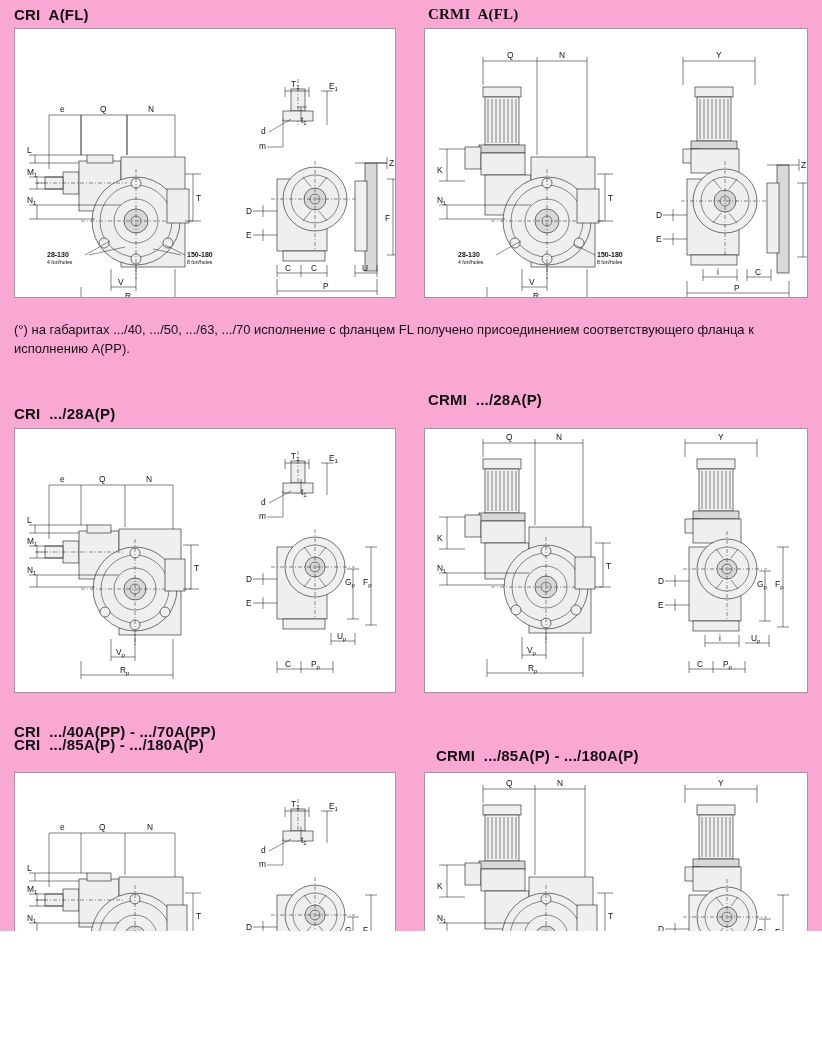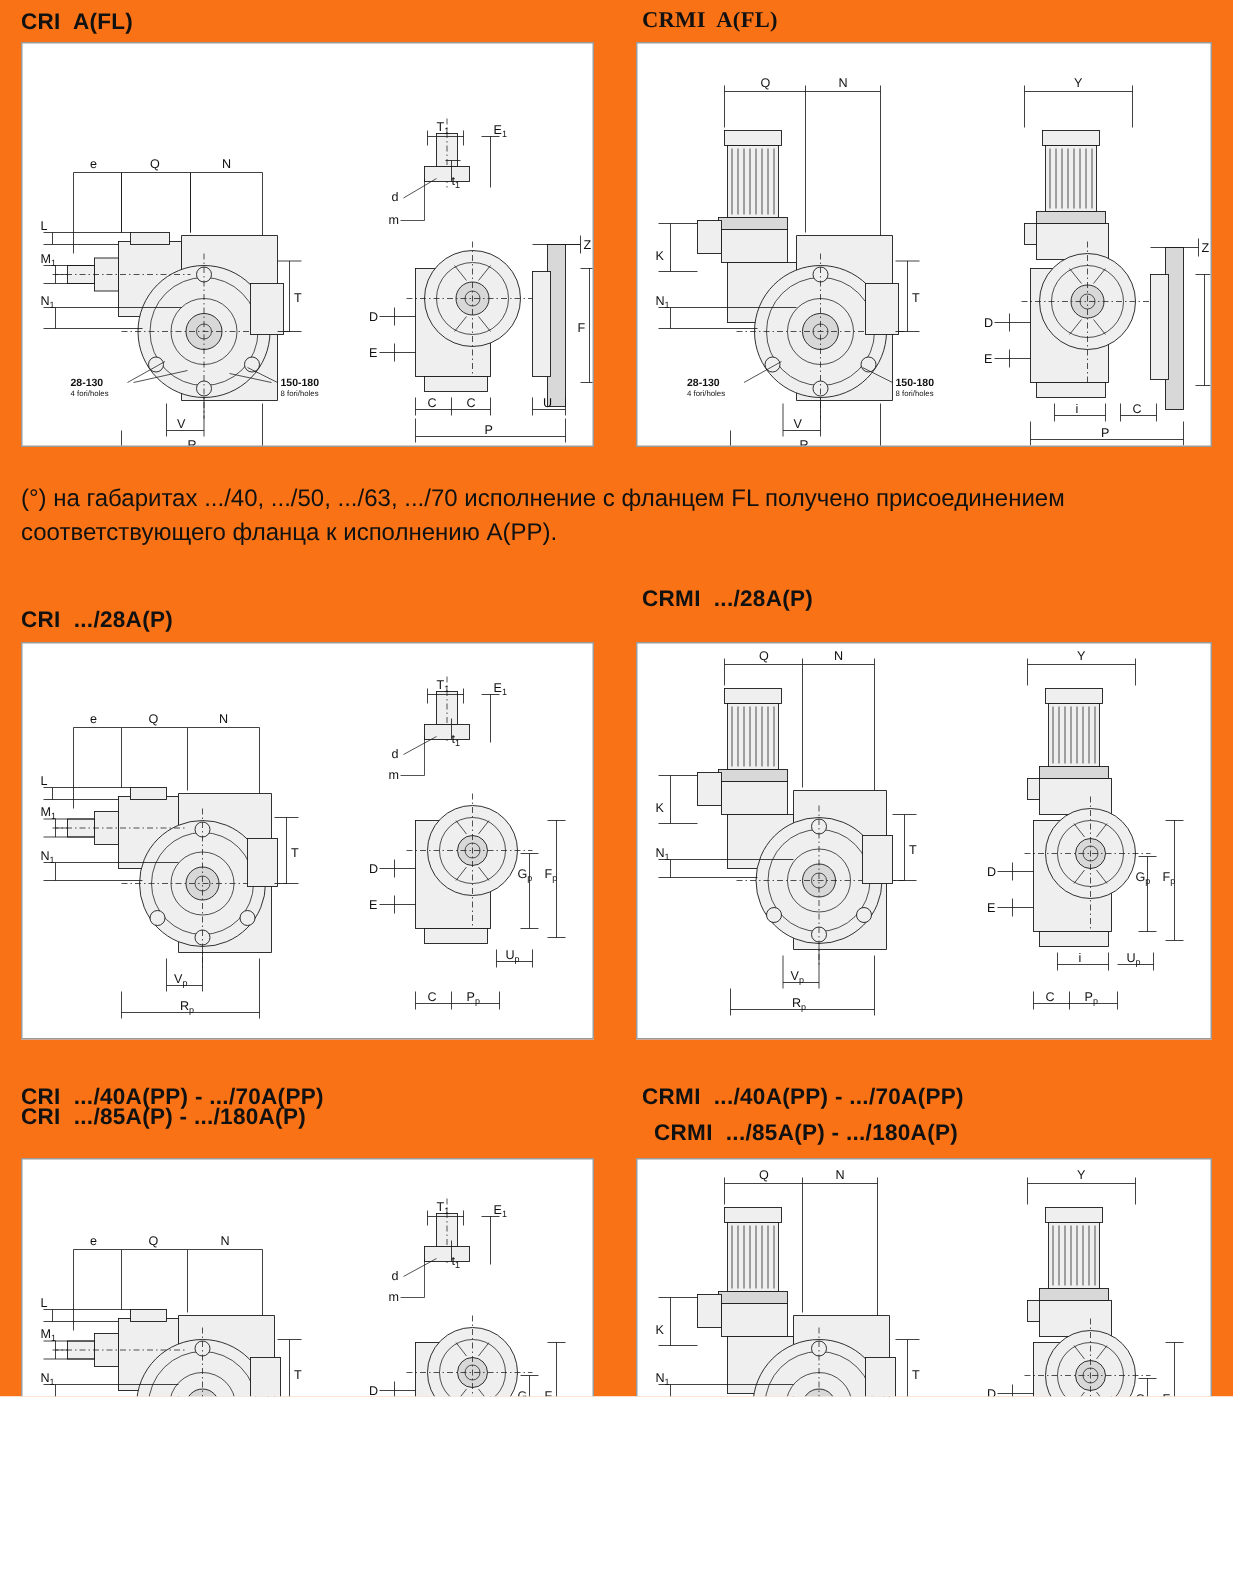--- a/index.html
+++ b/index.html
@@ -5,42 +5,42 @@
   * { box-sizing: border-box; }
   html, body {
     margin: 0; padding: 0;
     background: #ffffff;
     font-family: "Liberation Sans", sans-serif;
   }
   #page {
     position: relative;
     width: 822px;
     height: 931px;
-    background: #f97316;
+    background: #f9a8d4;
     overflow: hidden;
   }
   .sec-title {
     font-size: 15px;
     font-weight: bold;
     color: #111;
     letter-spacing: .2px;
     white-space: pre;
   }
   .panel {
     position: absolute;
     border: 1px solid #9a9a9a;
     background: #fff;
   }
   .note-head {
     font-size: 11.5px;
     font-weight: bold;
     color: #111;
   }
   .note-body {
-    font-size: 16px;
+    font-size: 13px;
     color: #111;
     line-height: 1.45;
   }
   svg { display:block; }
   .thin { stroke:#1a1a1a; stroke-width:.5; fill:none; }
   .dash { stroke:#1a1a1a; stroke-width:.5; fill:none; stroke-dasharray:4 2 1 2; }
   .gray { fill:#d8d8d8; stroke:#1a1a1a; stroke-width:.6; }
   .lgray { fill:#efefef; stroke:#1a1a1a; stroke-width:.6; }
   .dim { stroke:#1a1a1a; stroke-width:.55; fill:none; }
   text { font-family:"Liberation Sans", sans-serif; fill:#111; }
@@ -733,21 +733,20 @@
         <line x1="288" y1="240" x2="320" y2="240"></line>
         <line x1="320" y1="232" x2="320" y2="244"></line>
       </g>
       <text class="dl" x="272" y="238">C</text>
       <text class="dl" x="298" y="238"><tspan>P</tspan><tspan class="dsub" dy="2">p</tspan></text>
     </svg>
   </div>
 
   <div class="sec-title" style="position:absolute;left:14px;top:723px;">CRI  .../40A(PP) - .../70A(PP)</div>
   <div class="sec-title" style="position:absolute;left:14px;top:736px;">CRI  .../85A(P) - .../180A(P)</div>
-  <div class="sec-title" style="position:absolute;left:428px;top:723px;">CRMI  .../40A(PP) - .../70A(PP)</div>
   <div class="sec-title" style="position:absolute;left:436px;top:747px;">CRMI  .../85A(P) - .../180A(P)</div>
 
   <div class="panel" style="left:14px;top:772px;width:382px;height:268px;">
     <svg width="380" height="266" viewBox="0 0 380 266">
       <rect class="lgray" x="48" y="116" width="16" height="22"></rect>
       <rect class="lgray" x="30" y="121" width="18" height="12"></rect>
       <line class="thin" x1="22" y1="127" x2="30" y2="127"></line>
       <rect class="lgray" x="64" y="106" width="40" height="48"></rect>
       <rect class="lgray" x="72" y="100" width="24" height="8"></rect>
       <path class="lgray" d="M104 104 L168 104 L168 212 L104 212 Z"></path>

